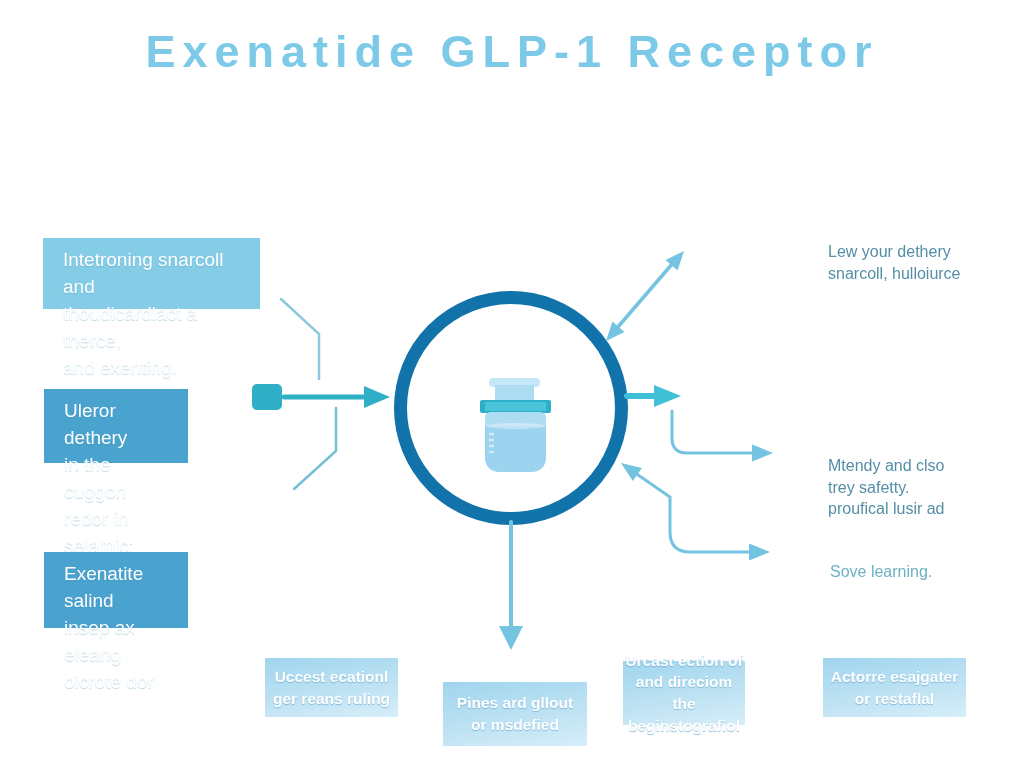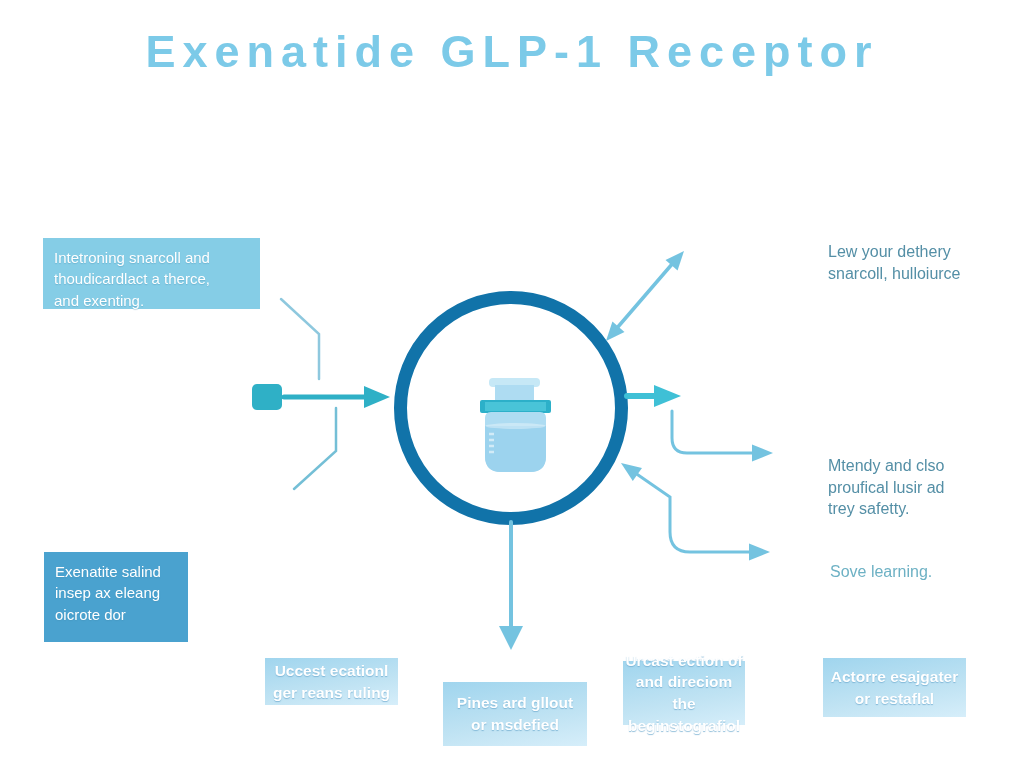--- a/index.html
+++ b/index.html
@@ -7,21 +7,21 @@
   #stage{position:relative;width:1024px;height:768px;background:#ffffff;overflow:hidden;}
 
   .title{
     position:absolute;left:0;top:26px;width:100%;text-align:center;
     font-size:45px;font-weight:800;letter-spacing:7px;
     color:var(--title,#7ccae8);
   }
 
   
   .box{position:absolute;box-sizing:border-box;color:#ffffff;
-       font-size:15px;line-height:1.42;padding:9px 11px;
+       font-size:19px;line-height:1.42;padding:9px 20px;
        text-shadow:0 1px 1px rgba(70,140,175,.35);}
   .box.light{background:var(--box-light,#85cde6);}
   .box.mid{background:var(--box-mid,#4aa2cf);}
 
   
   .note{position:absolute;color:var(--note-text,#548fa6);
         font-size:16px;line-height:1.35;font-weight:400;}
   .note.pale{color:#6db1c4;}
 
   
@@ -45,43 +45,48 @@
 <div id="stage">
 
   <div class="title">Exenatide GLP-1 Receptor</div>
 
   <div class="box light" style="left:43px;top:238px;width:217px;height:71px;">
     <div>Intetroning snarcoll and</div>
     <div>thoudicardlact a therce,</div>
     <div>and exenting.</div>
   </div>
 
+  <div class="box mid" style="left:44px;top:389px;width:144px;height:74px;">
+    <div>Uleror dethery</div>
+    <div>in the cuggon</div>
+    <div>redor in selamic:</div>
+  </div>
 
-  <div class="box mid" style="left:44px;top:552px;width:144px;height:90px;">
+  <div class="box mid" style="left:44px;top:552px;width:144px;height:76px;">
     <div>Exenatite salind</div>
     <div>insep ax eleang</div>
     <div>oicrote dor</div>
   </div>
 
   <div class="note" style="left:828px;top:241px;width:175px;">
     <div>Lew your dethery</div>
     <div>snarcoll, hulloiurce</div>
   </div>
 
   <div class="note" style="left:828px;top:455px;width:175px;">
     <div>Mtendy and clso</div>
+    <div>trey safetty.</div>
     <div>proufical lusir ad</div>
-    <div>trey safetty.</div>
   </div>
 
   <div class="note pale" style="left:830px;top:561px;width:175px;">
     <div>Sove learning.</div>
   </div>
 
-  <div class="bbox" style="left:265px;top:658px;width:133px;height:47px;">
+  <div class="bbox" style="left:265px;top:658px;width:133px;height:59px;">
     <div>Uccest ecationl</div>
     <div>ger reans ruling</div>
   </div>
   <div class="bbox" style="left:443px;top:682px;width:144px;height:64px;">
     <div>Pines ard gllout</div>
     <div>or msdefied</div>
   </div>
   <div class="bbox" style="left:623px;top:661px;width:122px;height:64px;">
     <div>Urcast ection of</div>
     <div>and direciom the</div>

